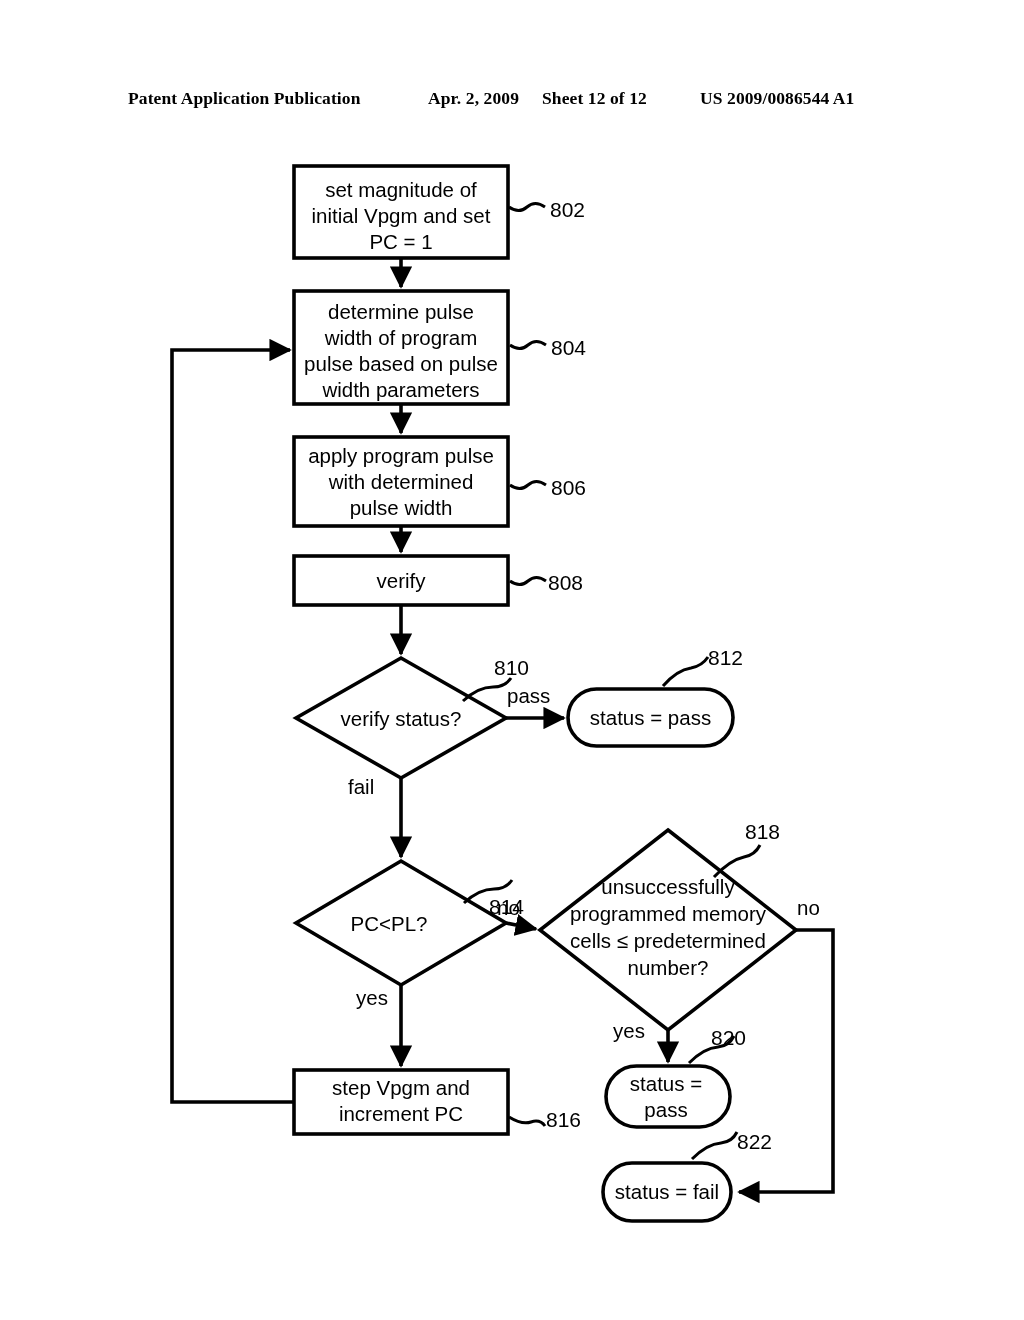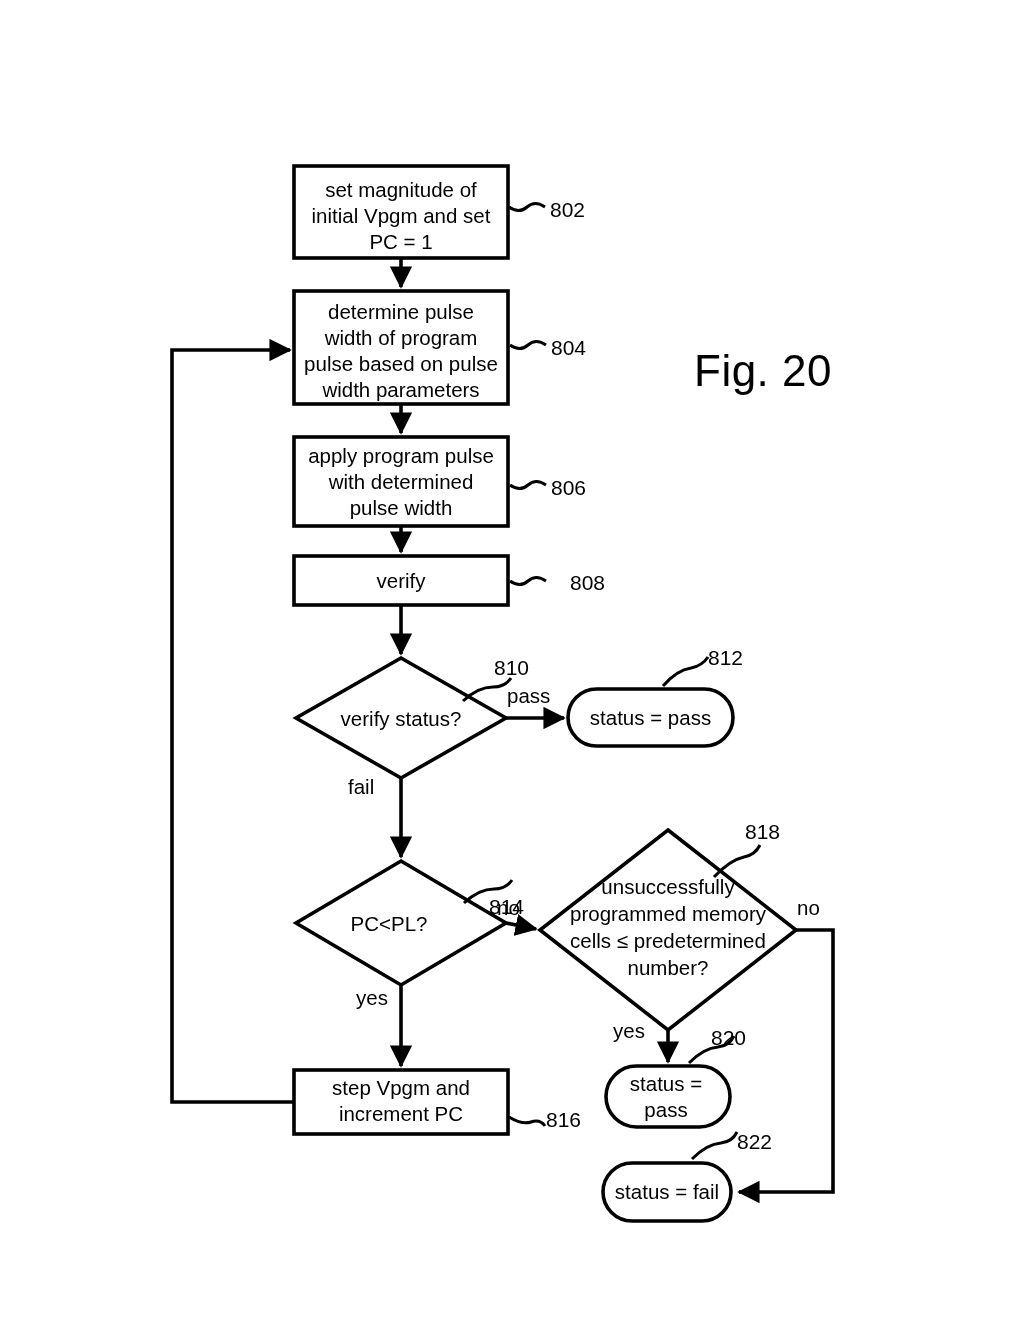--- a/index.html
+++ b/index.html
@@ -84,22 +84,27 @@
     line-height: 24px;
     white-space: nowrap;
     pointer-events: none;
   }
 </style>
 </head>
 <body>
 
 <div id="page">
 
-
-  <div class="fig-label">Fig. 20</div>
+  <div class="header">
+    <span class="h-pub">Patent Application Publication</span>
+    <span class="h-date">Apr. 2, 2009</span>
+    <span class="h-sheet">Sheet 12 of 12</span>
+    <span class="h-num">US 2009/0086544 A1</span>
+  </div>
+
 
   <svg id="diagram" viewBox="0 0 1024 1320">
     <defs>
       <marker id="arrow" viewBox="0 0 10 10" refX="9.2" refY="5" markerWidth="6.2" markerHeight="6.2" orient="auto-start-reverse">
         <path d="M 0 0 L 10 5 L 0 10 z" fill="#000"></path>
       </marker>
     </defs>
 
     <g fill="none" stroke="#000" stroke-width="3.6" stroke-linecap="butt" stroke-linejoin="miter">
 
@@ -190,21 +195,21 @@
 
   <div class="edge-label" style="left:356px; top:986px;">yes</div>
 
   <div class="edge-label" style="left:797px; top:896px;">no</div>
 
   <div class="edge-label" style="left:613px; top:1019px;">yes</div>
 
   <div class="ref-num" style="left:550px; top:198px;">802</div>
   <div class="ref-num" style="left:551px; top:336px;">804</div>
   <div class="ref-num" style="left:551px; top:476px;">806</div>
-  <div class="ref-num" style="left:570px; top:571px;">808</div>
+  <div class="ref-num" style="left:548px; top:571px;">808</div>
   <div class="ref-num" style="left:494px; top:656px;">810</div>
   <div class="ref-num" style="left:708px; top:646px;">812</div>
   <div class="ref-num" style="left:489px; top:895px;">814</div>
   <div class="ref-num" style="left:546px; top:1108px;">816</div>
   <div class="ref-num" style="left:745px; top:820px;">818</div>
   <div class="ref-num" style="left:711px; top:1026px;">820</div>
   <div class="ref-num" style="left:737px; top:1130px;">822</div>
 
 </div>
 

